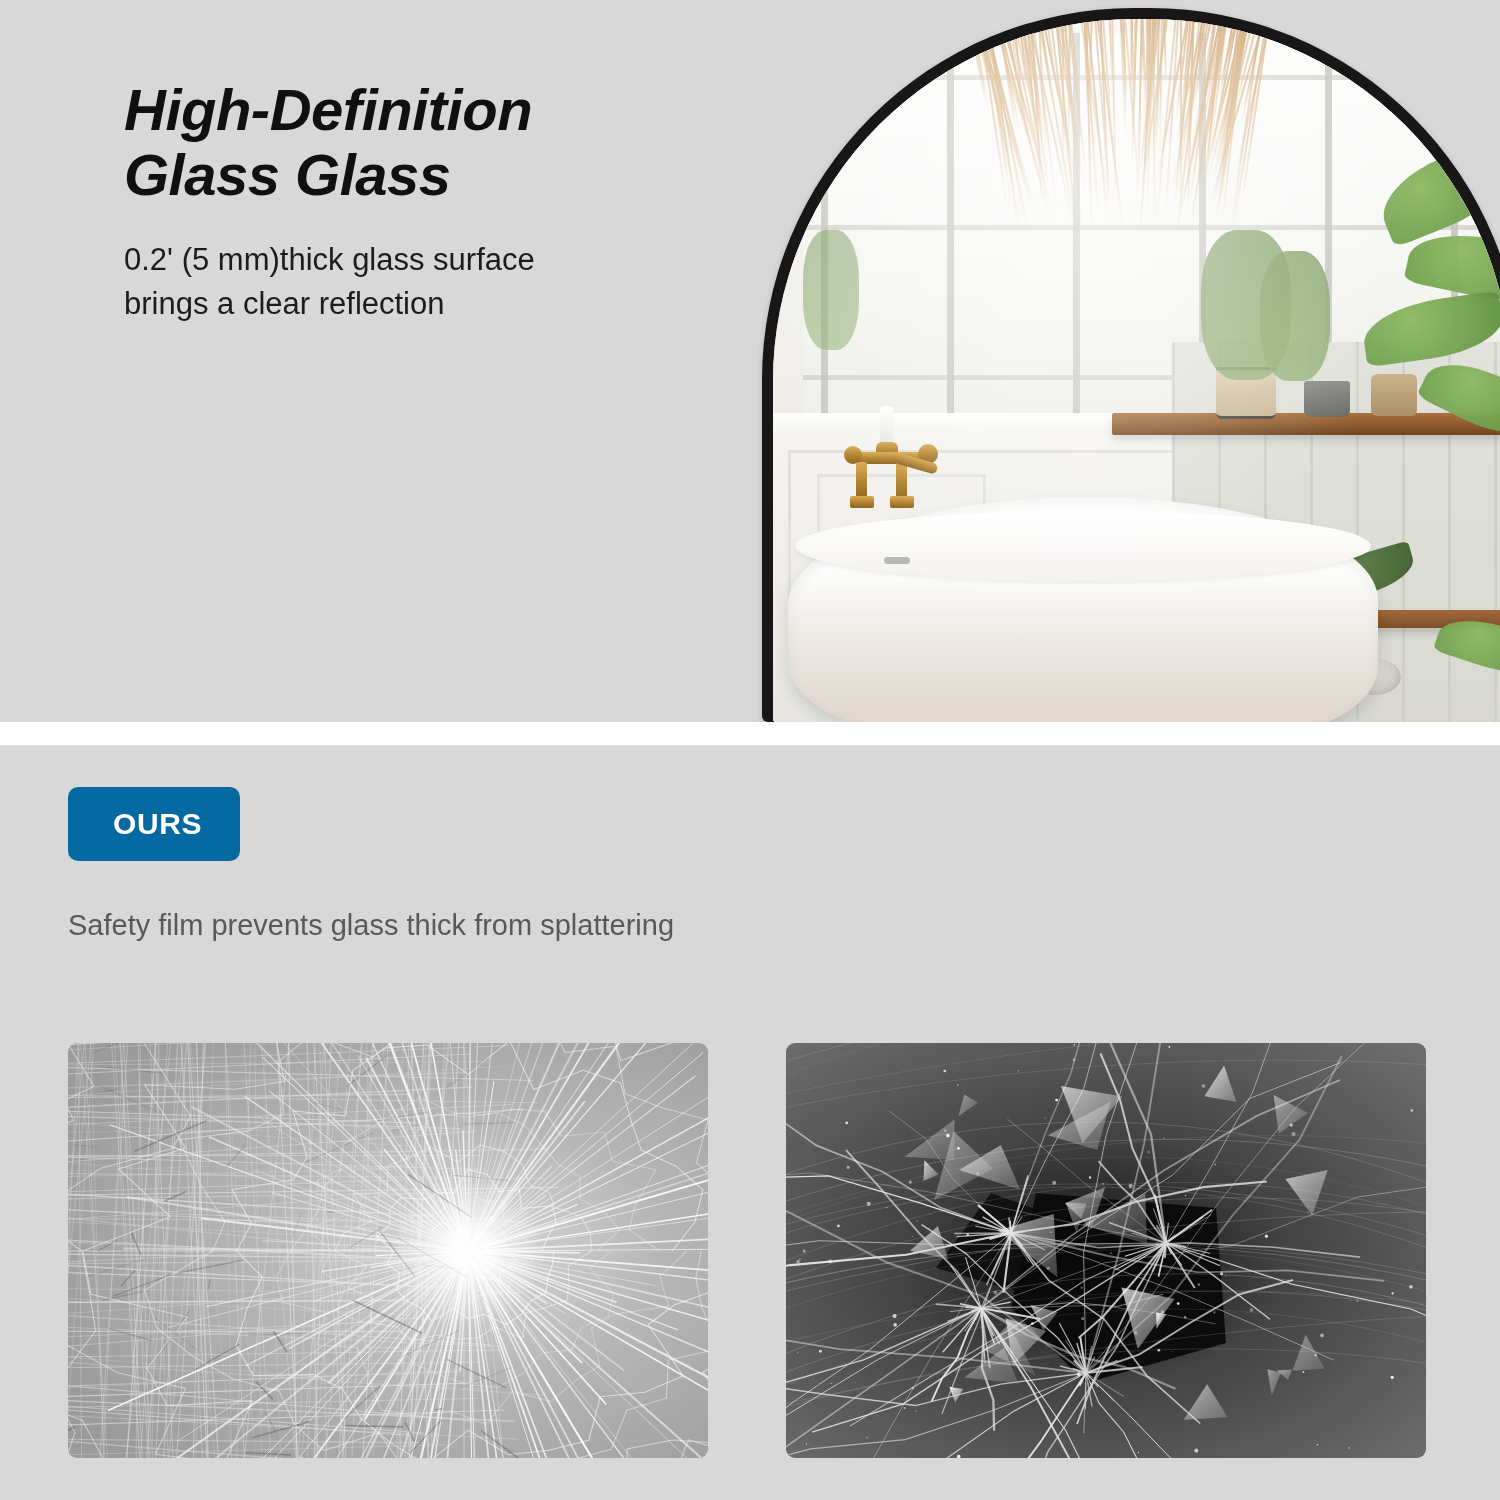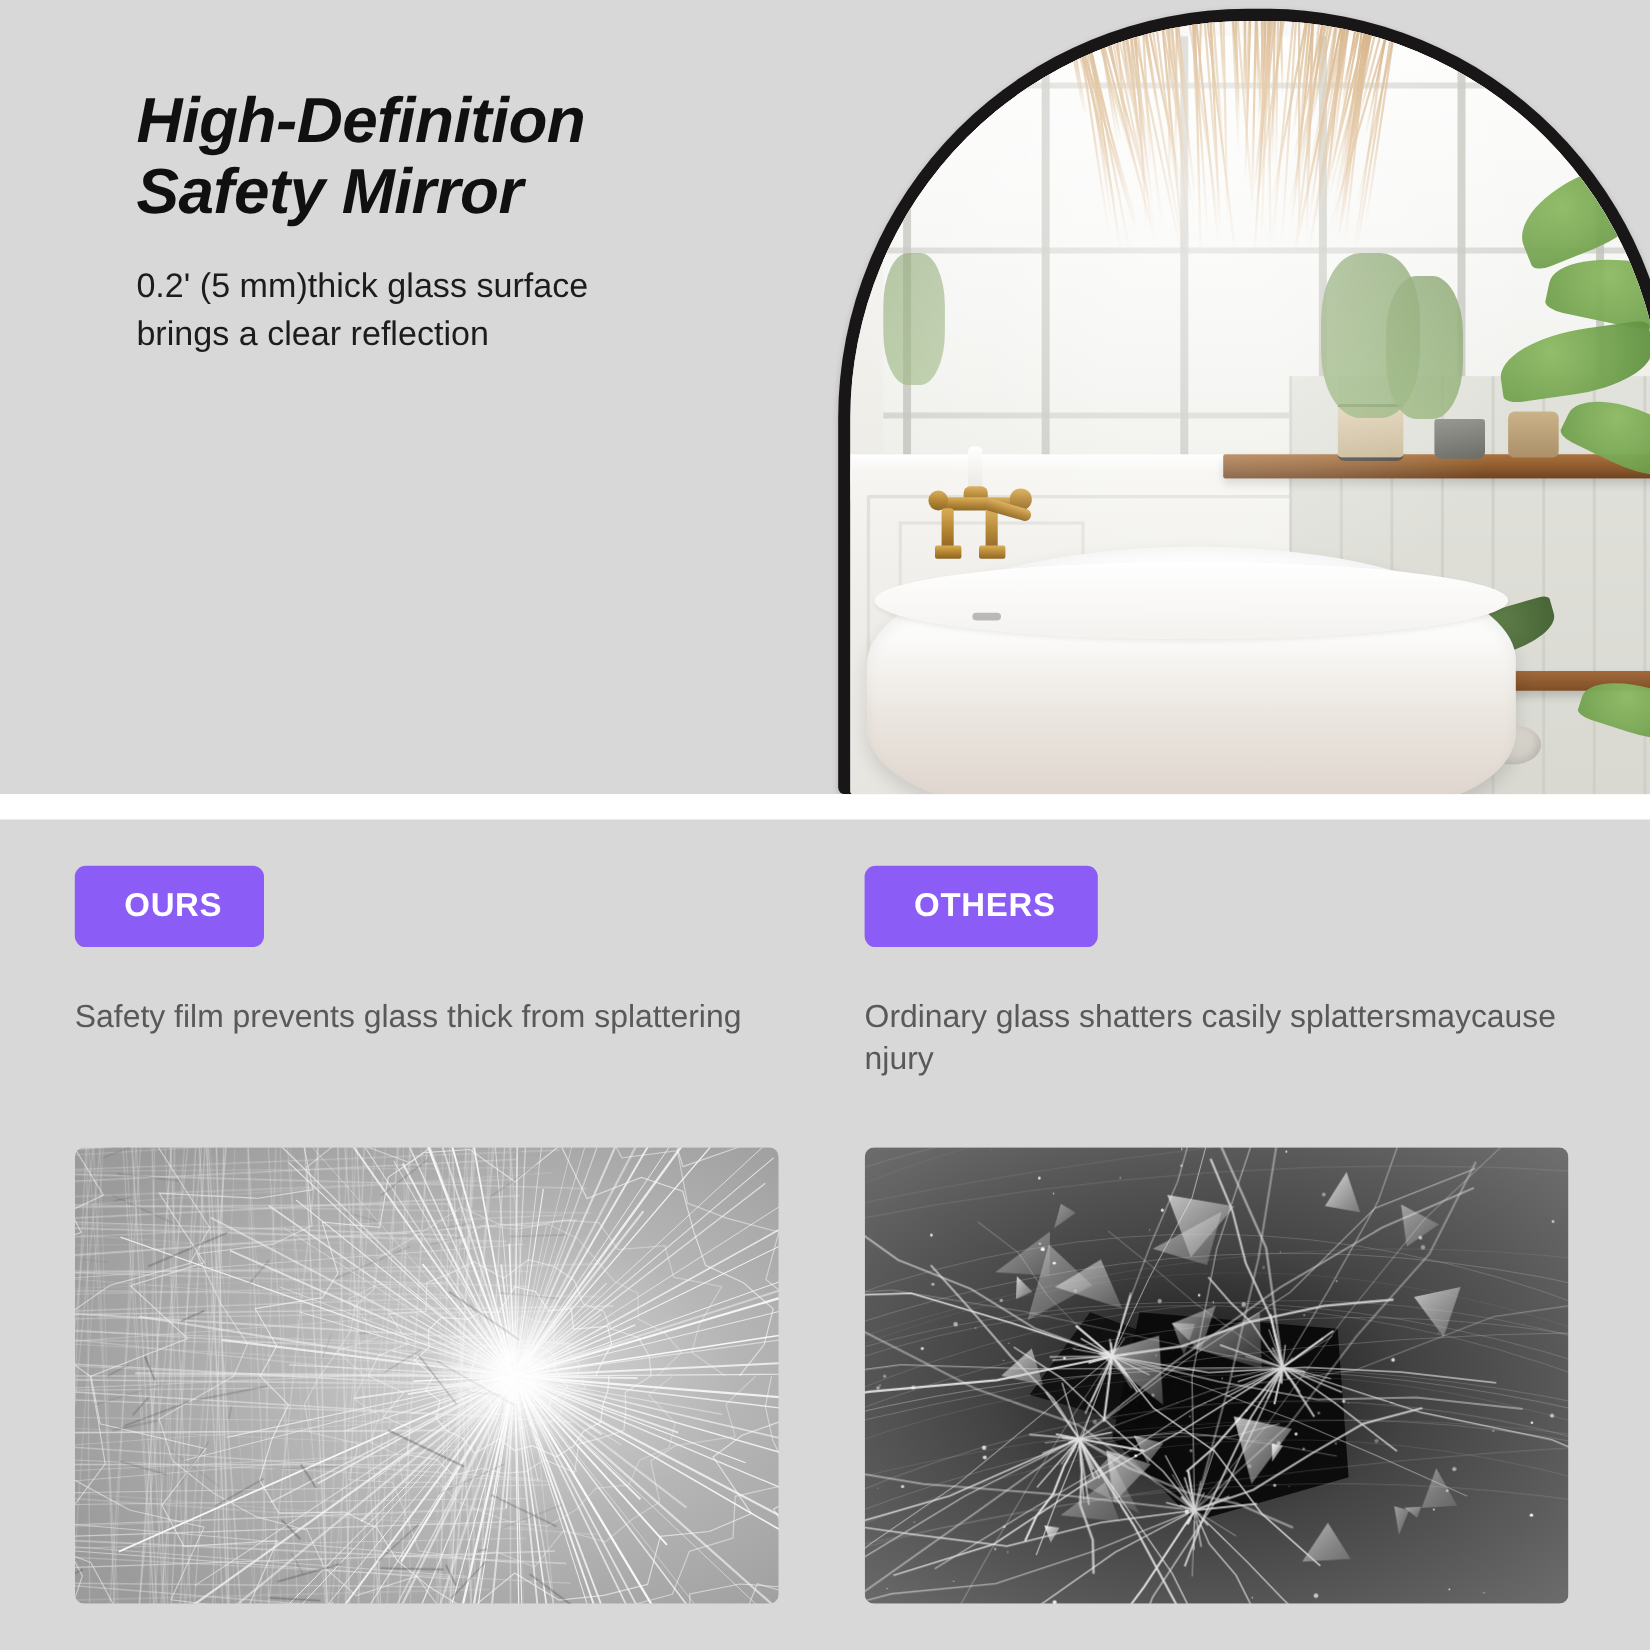--- a/index.html
+++ b/index.html
@@ -272,21 +272,21 @@
     left: 0; top: 745px;
     width: 1500px; height: 755px;
     background: #d8d8d8;
   }
   .col { position: absolute; top: 0; width: 660px; }
   .col-ours { left: 68px; }
   .col-others { left: 786px; }
 
   .badge {
     display: inline-block;
-    background: #8b5cf6;
+    background: #0369a1;
     color: #ffffff;
     font-size: 30px;
     font-weight: 700;
     letter-spacing: 0.6px;
     padding: 20px 38px 20px 45px;
     border-radius: 10px;
     margin-top: 42px;
   }
   .claim {
     margin: 0;
@@ -312,21 +312,21 @@
   
   .panel svg { display: block; width: 100%; height: 100%; }
 </style>
 </head>
 <body>
 
 <section class="hero">
 
   <div class="hero-copy">
     <h1 class="hero-title">High-Definition
-Safety Mirror</h1>
+Glass Glass</h1>
     <p class="hero-sub">0.2' (5 mm)thick glass surface brings a clear reflection</p>
   </div>
 
   <div class="mirror-wrap">
     <div class="mirror-frame"></div>
     <div class="mirror-glass">
       <div class="scene">
 
         <div class="wall-upper"></div>
         <div class="window"></div>
@@ -533,24 +533,20 @@
 
 <div class="divider"></div>
 
 <section class="compare">
 
   <div class="col col-ours">
     <span class="badge">OURS</span>
     <p class="claim">Safety film prevents glass thick from splattering</p>
   </div>
 
-  <div class="col col-others">
-    <span class="badge">OTHERS</span>
-    <p class="claim">Ordinary glass shatters casily splattersmaycause njury</p>
-  </div>
 
   <div class="panel panel-ours">
     <svg viewBox="0 0 640 415" preserveAspectRatio="none">
       <defs>
         <radialGradient id="oursBg" cx="62%" cy="50%" r="70%">
           <stop offset="0%" stop-color="#d9d9d9"></stop>
           <stop offset="45%" stop-color="#b6b6b6"></stop>
           <stop offset="100%" stop-color="#9b9b9b"></stop>
         </radialGradient>
         <radialGradient id="oursHot" cx="50%" cy="50%" r="50%">

